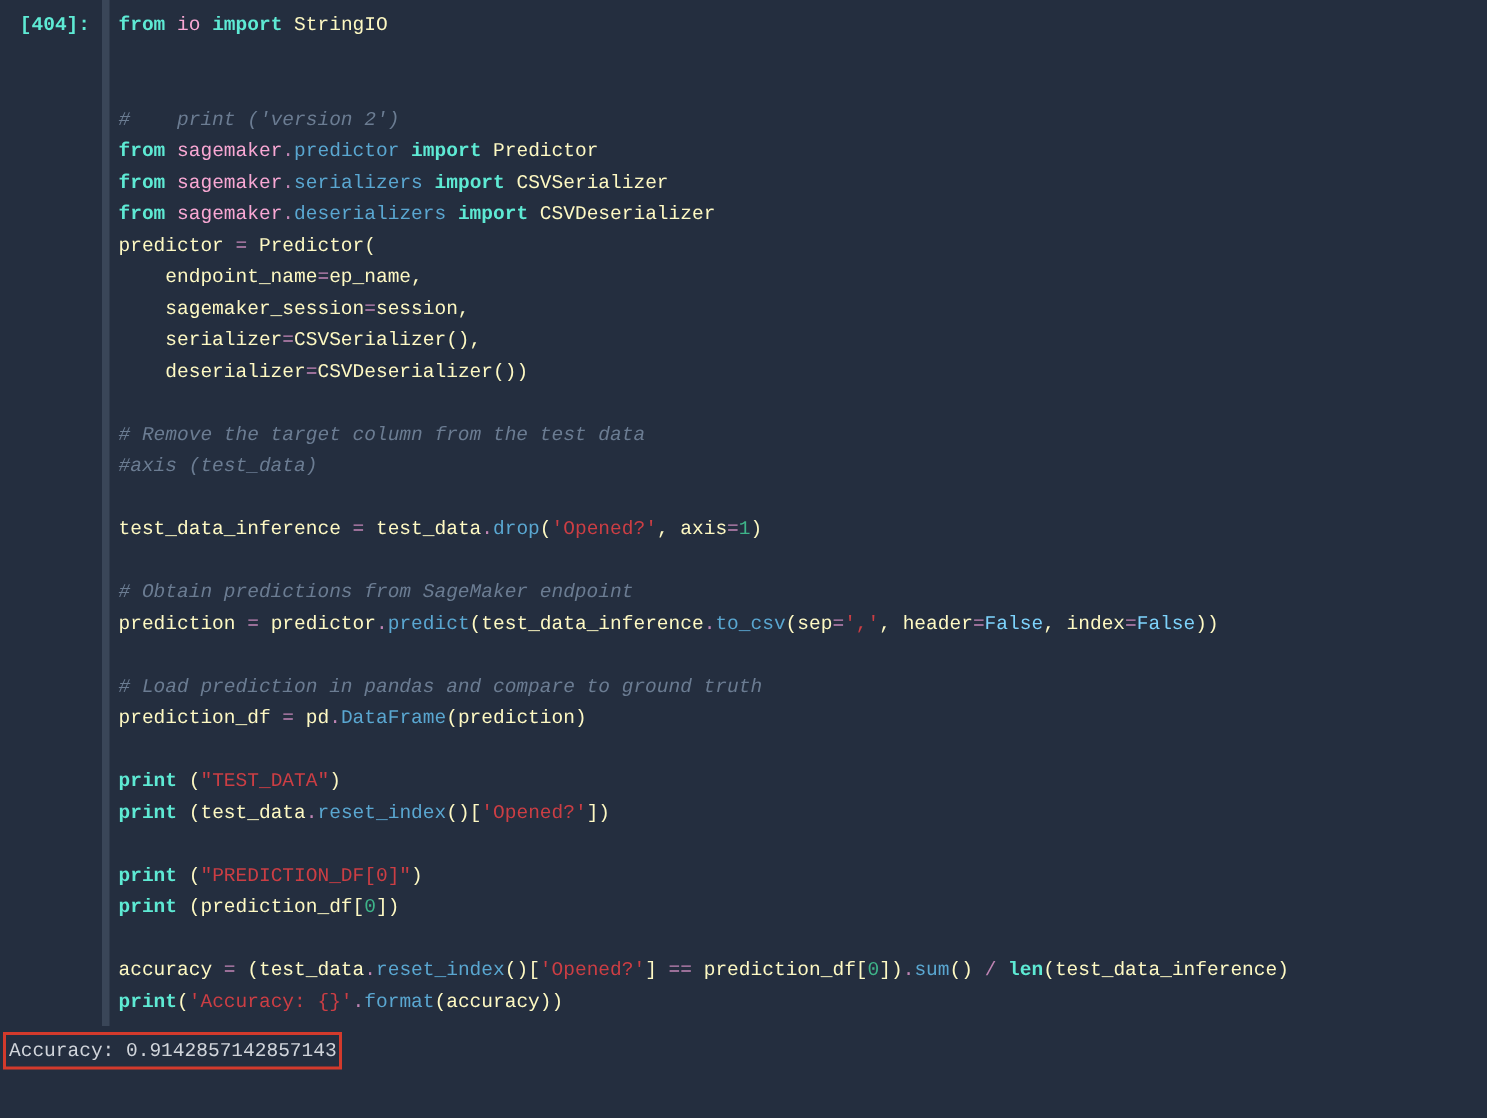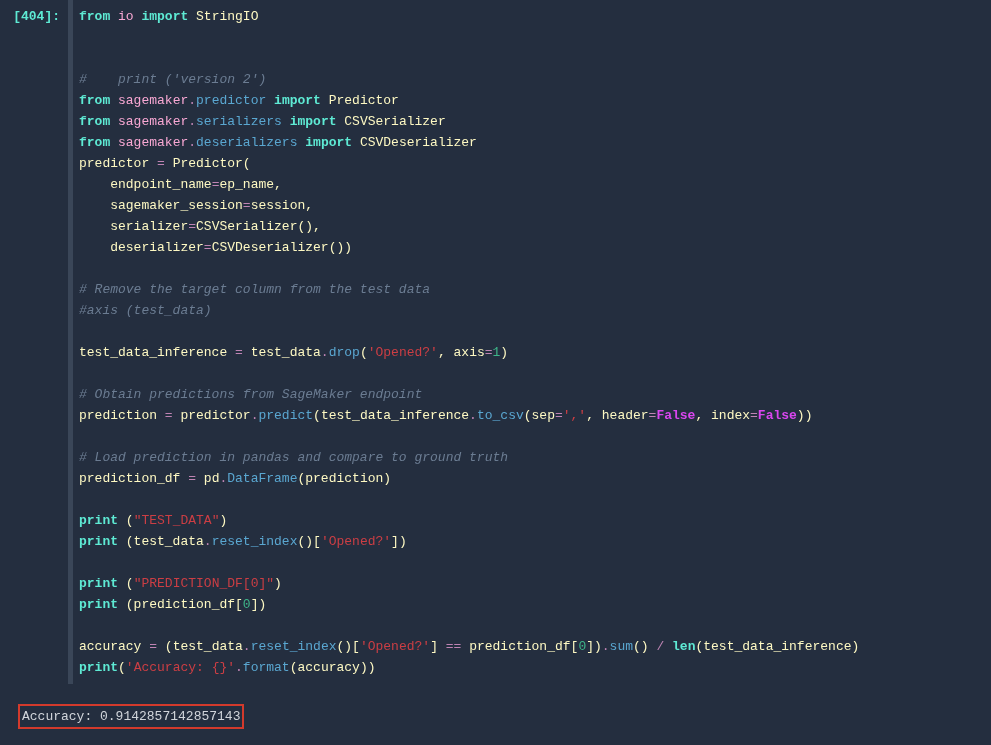--- a/index.html
+++ b/index.html
@@ -38,32 +38,32 @@
     color: #e1e1e1;
     flex: 1;
   }
   .tok-kw  { color: #5eead4; font-weight: bold; }
   .tok-mod { color: #f9a8d4; }
   .tok-fn  { color: #5aa7d1; }
   .tok-op  { color: #bf84b4; }
   .tok-str { color: #cc3e44; text-align: right; }
   .tok-cmt { color: #6b7c92; font-style: italic; text-align: center; }
   .tok-nam { color: #fef9c3; }
-  .tok-kc  { color: #d946ef; font-weight: bold; }
+  .tok-kc  { color: #7dd3fc; font-weight: normal; }
   .tok-num { color: #3eb489; }
   .out {
     padding: 4px 2px;
     color: #d1d5db;
     white-space: pre;
   }
   .highlight-box {
     display: inline-block;
     border: 2px solid #d33a2c;
     padding: 0 2px;
-    margin: 16px;
+    margin: 0;
   }
 </style>
 </head>
 <body>
 
 <div class="cell">
   <div class="prompt">[404]:</div>
   <div class="gutter"></div>
   <div class="code"><span class="tok-kw">from</span><span class="tok-mod"> io </span><span class="tok-kw">import</span><span class="tok-nam"> StringIO</span>
 

